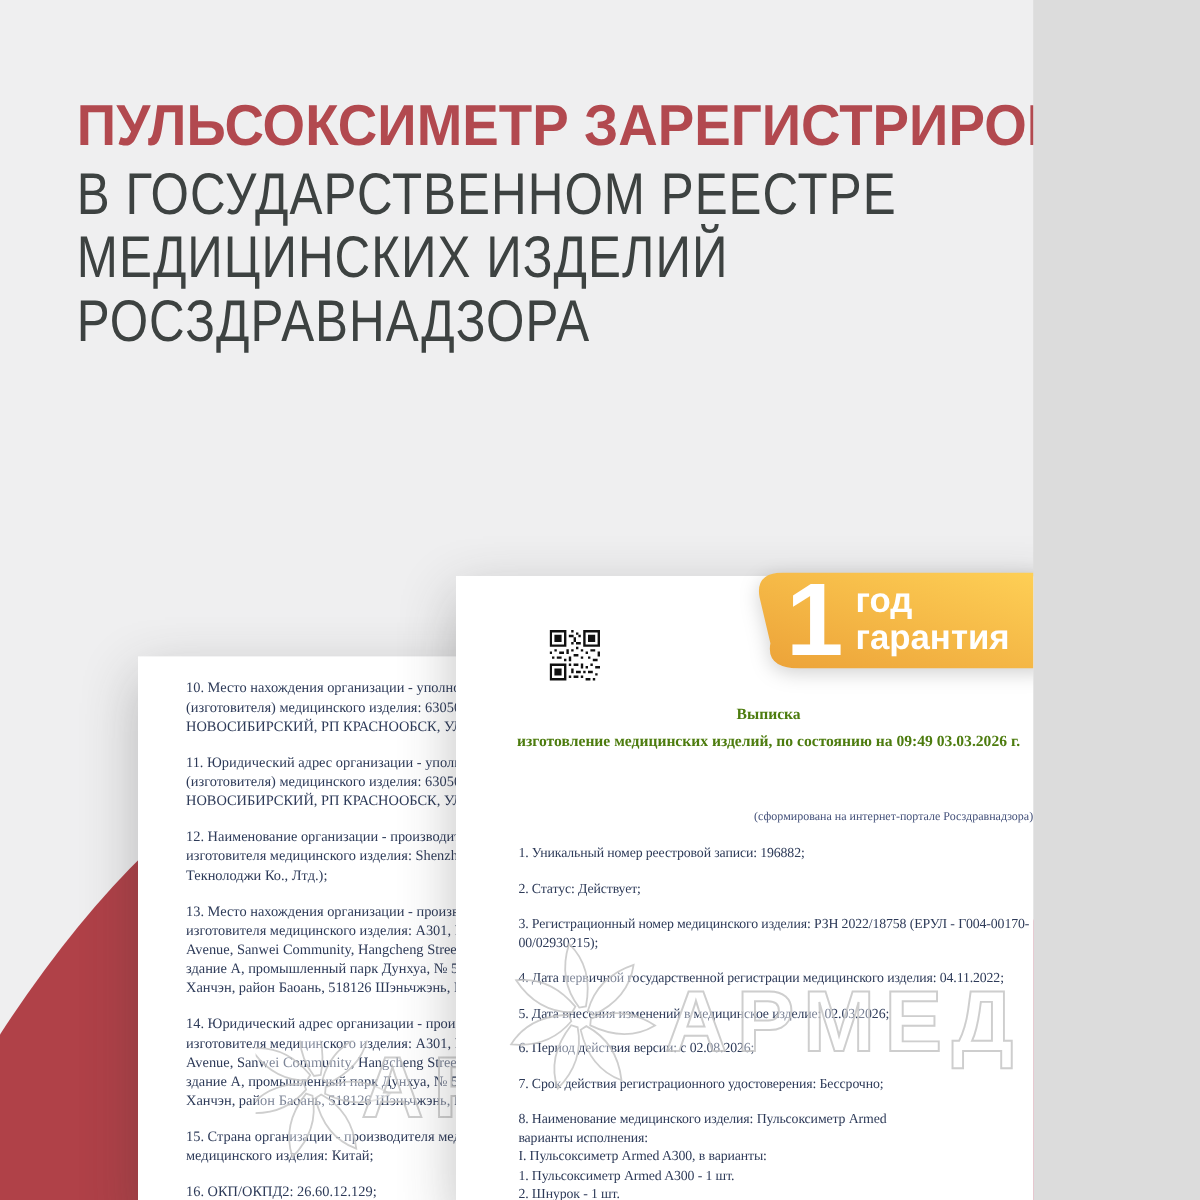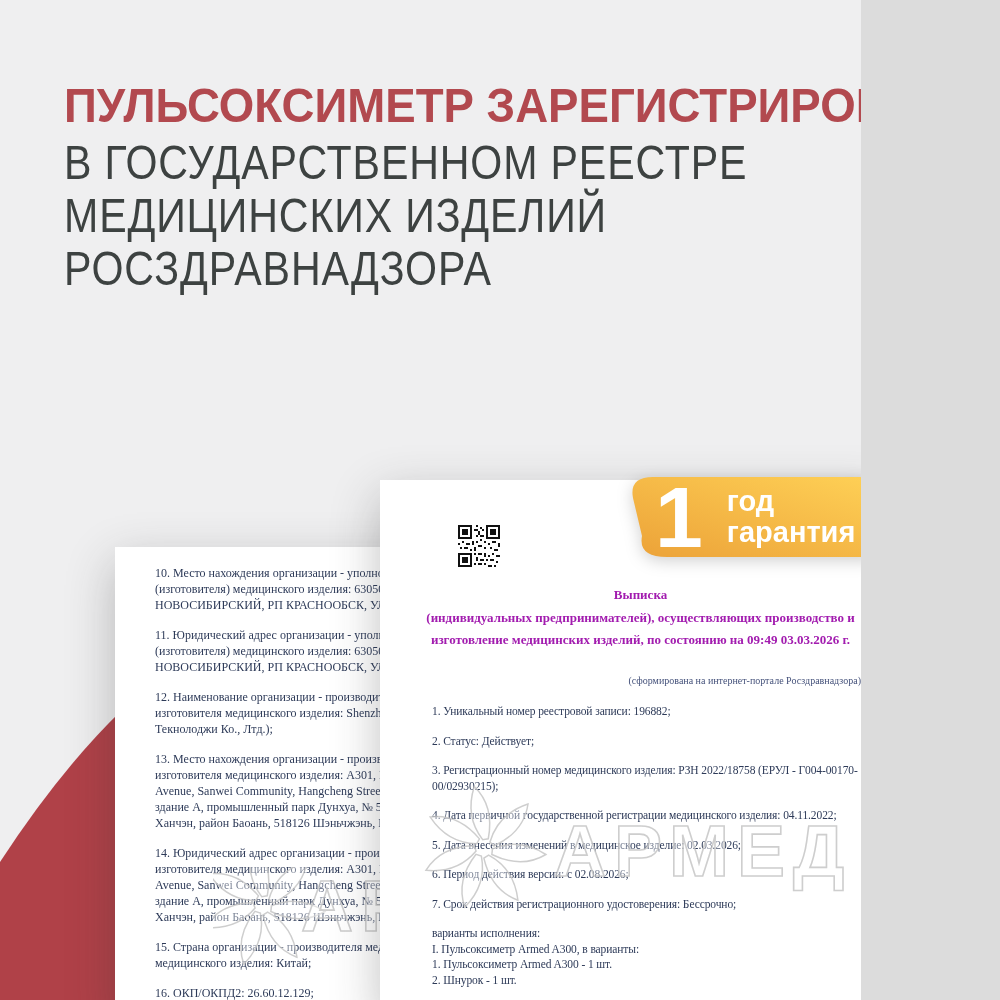--- a/index.html
+++ b/index.html
@@ -44,42 +44,42 @@
   .doc-back{left:115px;top:547px;width:600px;height:470px;z-index:2;}
   .doc-front{left:380px;top:480px;width:507px;height:530px;z-index:3;}
   .doc-body{position:absolute;}
   .doc-back .doc-body{left:40px;top:18px;font-size:12px;}
   .doc-back .line{white-space:nowrap;line-height:16px;}
   .doc-front .doc-body{left:52px;top:224px;right:14px;font-size:11.5px;letter-spacing:-.1px;}
   .doc-front .line{white-space:nowrap;line-height:15.5px;}
   .par{margin:0 0 14px 0;}
   .doc-heading{
     position:absolute;left:40px;right:26px;top:104px;text-align:center;
-    font-weight:700;font-size:13px;color:#a21caf;
+    font-weight:700;font-size:13px;color:#4d7c0f;
   }
   .doc-heading .line{line-height:22.5px;white-space:nowrap;}
   .doc-subnote{position:absolute;right:26px;top:195px;font-size:10px;color:#44517a;}
   .qr{position:absolute;left:78px;top:44px;width:42px;height:44px;}
   
   .watermark{position:absolute;pointer-events:none;opacity:.85;}
   .doc-front .watermark{left:18px;top:298px;width:480px;height:165px;}
   .doc-back .watermark{left:98px;top:320px;width:480px;height:165px;}
   .watermark text{
     font-family:"Liberation Sans",sans-serif;font-weight:700;font-size:72px;letter-spacing:8px;
     fill:rgba(255,255,255,.42);stroke:var(--watermark-gray,#c6c6c6);stroke-width:1.6px;
   }
   .watermark .leaf{fill:rgba(255,255,255,.45);stroke:var(--watermark-gray,#c6c6c6);stroke-width:1.5px;}
   
   .badge{position:absolute;left:623px;top:477px;width:268px;height:80px;z-index:4;
          filter:drop-shadow(0 4px 8px rgba(0,0,0,.18));}
   .badge-bg{position:absolute;inset:0;}
   .badge-content{position:relative;display:flex;align-items:center;height:100%;
                  color:#ffffff;padding-left:32px;}
   .badge-number{font-size:86px;font-weight:700;line-height:70px;letter-spacing:-3px;}
-  .badge-words{margin-left:27px;font-size:29px;line-height:31px;font-weight:700;padding-top:0;}
+  .badge-words{margin-left:13px;font-size:29px;line-height:31px;font-weight:700;padding-top:0;}
 </style>
 </head>
 <body>
 
 <div class="canvas">
 
   <svg class="decor" viewBox="0 0 1000 1000" aria-hidden="true">
     <defs>
       <linearGradient id="gradR" x1="0" y1="0" x2="0" y2="1">
         <stop offset="0" stop-color="#ef4168"></stop>
@@ -167,21 +167,20 @@
 
   <div class="doc doc-front">
     <svg class="qr" viewBox="0 0 21 21" aria-hidden="true">
       <path fill="#111" d="M0 0h7v7H0z M14 0h7v7h-7z M0 14h7v7H0z"></path>
       <path fill="#fff" d="M1 1h5v5H1z M15 1h5v5h-5z M1 15h5v5H1z"></path>
       <path fill="#111" d="M2 2h3v3H2z M16 2h3v3h-3z M2 16h3v3H2z"></path>
       <path fill="#111" d="M9 0h1v1H9z M11 1h1v1h-1z M8 2h2v1H8z M10 3h1v2h-1z M12 2h1v1h-1z M9 5h1v1H9z M11 5h2v1h-2z M0 9h1v1H0z M2 8h1v1H2z M4 9h2v1H4z M7 8h1v2H7z M9 8h1v1H9z M11 7h1v1h-1z M13 8h1v1h-1z M15 9h1v1h-1z M17 8h2v1h-2z M20 9h1v2h-1z M1 11h1v1H1z M3 11h2v1H3z M6 12h1v1H6z M8 11h1v2H8z M10 10h2v1h-2z M13 11h1v1h-1z M16 11h1v1h-1z M18 12h2v1h-2z M8 14h1v1H8z M10 14h2v1h-2z M13 14h1v2h-1z M15 15h1v1h-1z M17 14h1v1h-1z M19 15h2v1h-2z M9 16h1v2H9z M11 17h2v1h-2z M14 17h1v1h-1z M16 17h2v1h-2z M19 18h1v1h-1z M8 19h1v1H8z M10 19h2v1h-2z M13 19h1v1h-1z M15 20h2v1h-2z M18 20h1v1h-1z"></path>
     </svg>
     <div class="doc-heading">
         <div class="line">Выписка</div>
-        <div class="line">(индивидуальных предпринимателей), осуществляющих производство и</div>
         <div class="line">изготовление медицинских изделий, по состоянию на 09:49 03.03.2026 г.</div>
       </div>
     <div class="doc-subnote">(сформирована на интернет-портале Росздравнадзора)</div>
     <div class="doc-body">
         <div class="par">
           <div class="line">1. Уникальный номер реестровой записи: 196882;</div>
         </div>
         <div class="par">
           <div class="line">2. Статус: Действует;</div>
         </div>
@@ -195,20 +194,21 @@
         <div class="par">
           <div class="line">5. Дата внесения изменений в медицинское изделие: 02.03.2026;</div>
         </div>
         <div class="par">
           <div class="line">6. Период действия версии: с 02.08.2026;</div>
         </div>
         <div class="par">
           <div class="line">7. Срок действия регистрационного удостоверения: Бессрочно;</div>
         </div>
         <div class="par">
+          <div class="line">8. Наименование медицинского изделия: Пульсоксиметр Armed</div>
           <div class="line">варианты исполнения:</div>
           <div class="line">I. Пульсоксиметр Armed A300, в варианты:</div>
           <div class="line">1. Пульсоксиметр Armed A300 - 1 шт.</div>
           <div class="line">2. Шнурок - 1 шт.</div>
         </div>
       </div>
     <svg class="watermark" viewBox="0 0 480 165" aria-hidden="true">
       <g transform="translate(86,70)">
         <g class="leaf">
             <path d="M6 -6 Q14 -34 44 -44 Q40 -16 10 -2 Z"></path>

